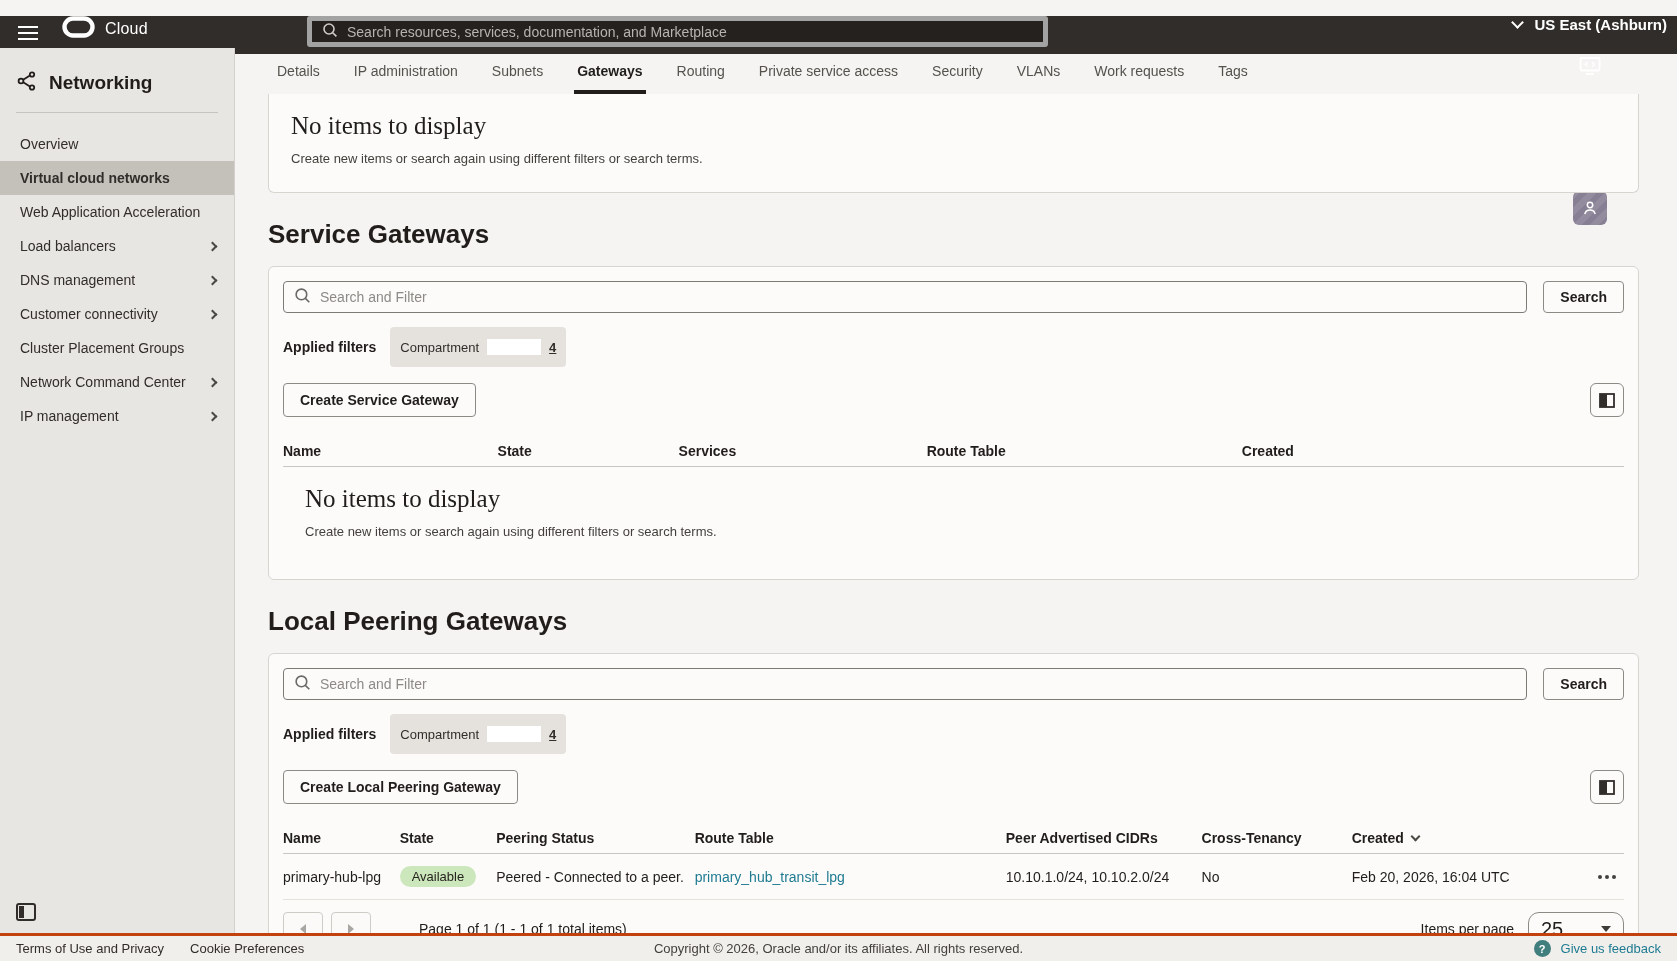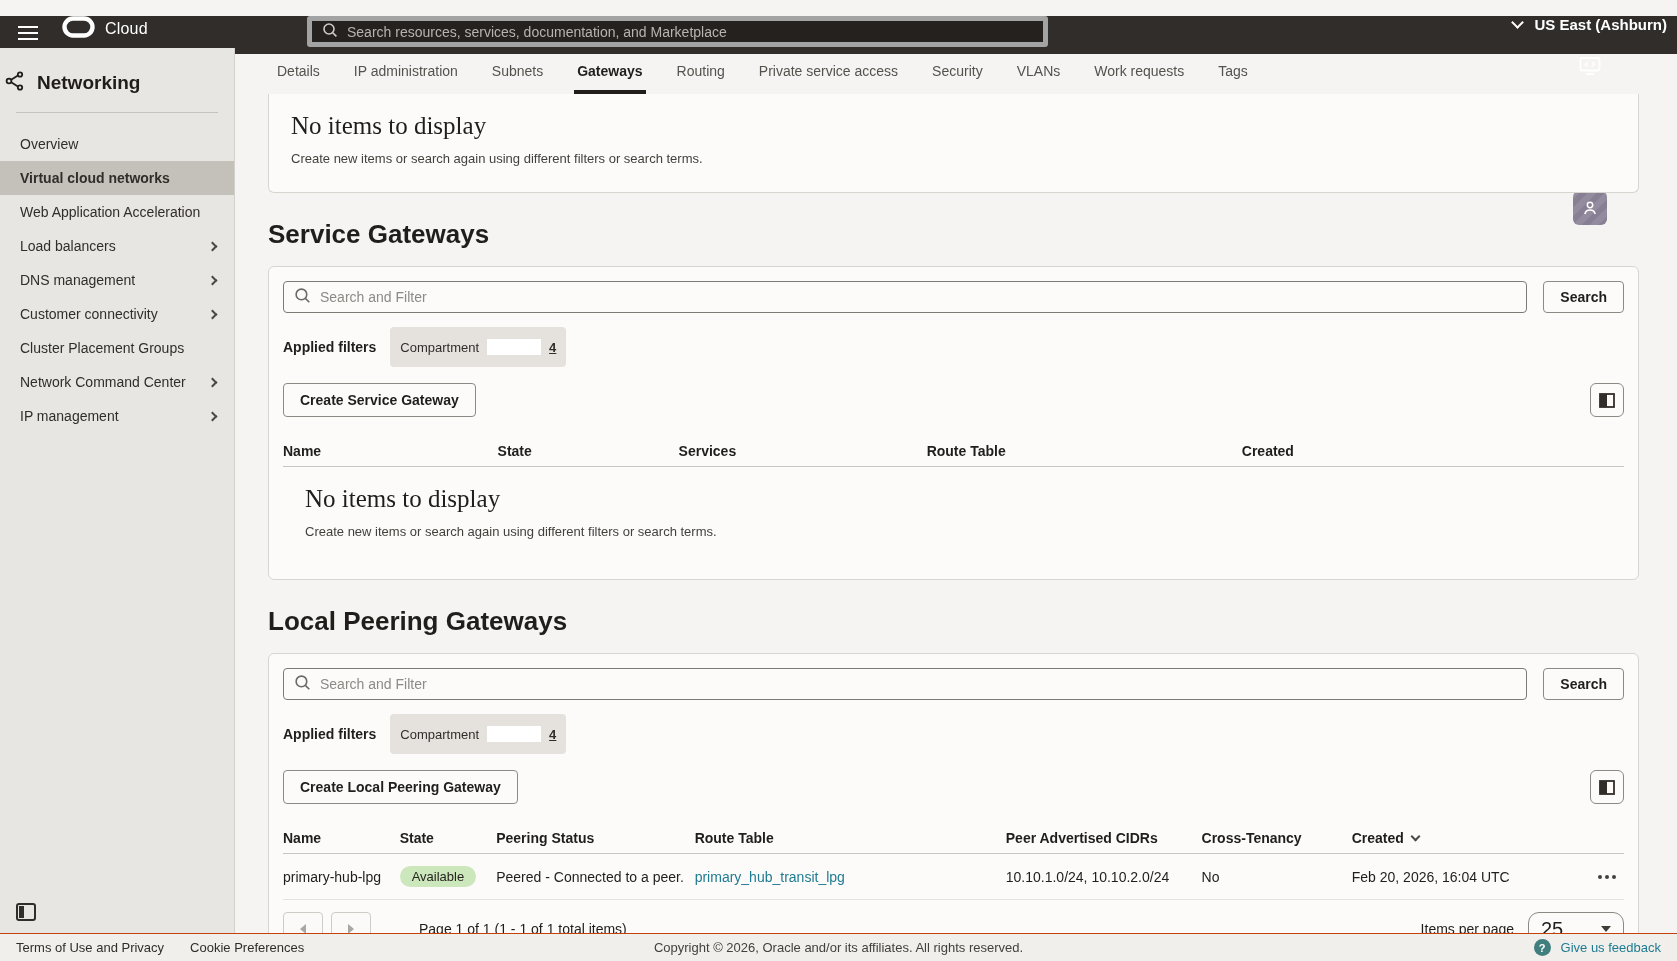--- a/index.html
+++ b/index.html
@@ -25,21 +25,21 @@
   .hdr-icon { width:26px; height:26px; display:flex; align-items:center; justify-content:center; cursor:pointer; position:relative; }
   .help-circle { width:21px; height:21px; border:2px solid #fff; border-radius:50%; display:flex; align-items:center; justify-content:center;
                  font-size:13px; font-weight:bold; color:#fff; }
   .notif-dot { position:absolute; top:0; right:1px; width:9px; height:9px; border-radius:50%; background:#9add70; }
   .avatar { width:34px; height:34px; border-radius:6px; background:#877f93;
             background-image:repeating-linear-gradient(135deg, rgba(255,255,255,.10) 0 6px, rgba(255,255,255,0) 6px 12px);
             display:flex; align-items:center; justify-content:center; cursor:pointer; }
 
   
   .sidebar { position:absolute; top:48px; left:0; bottom:28px; width:235px; background:#e8e6e3; border-right:1px solid #d4d1cd; }
-  .sb-head { display:flex; align-items:center; gap:11px; padding:22px 16px 16px 4px; }
+  .sb-head { display:flex; align-items:center; gap:11px; padding:22px 16px 16px 16px; }
   .sb-title { font-size:19px; font-weight:bold; color:#201d1b; }
   .sb-divider { height:1px; background:#c7c4bf; margin:0 16px; }
   .sb-items { margin-top:14px; }
   .sb-item { display:flex; align-items:center; justify-content:space-between; padding:9px 18px 9px 20px;
              font-size:14px; color:#312d2a; cursor:pointer; }
   .sb-item.selected { background:#c4c0ba; font-weight:bold; }
   .chev-right { width:7px; height:7px; border-top:2px solid #4c4945; border-right:2px solid #4c4945; transform:rotate(45deg); }
   .sb-collapse { position:absolute; left:16px; bottom:12px; width:20px; height:18px; border:2px solid #312d2a; border-radius:3px; cursor:pointer; }
   .sb-collapse::before { content:""; position:absolute; left:1px; top:1px; bottom:1px; width:5px; background:#312d2a; }
 
@@ -99,21 +99,21 @@
   .tri-left  { width:0; height:0; border-top:5px solid transparent; border-bottom:5px solid transparent; border-right:6px solid #aaa6a1; }
   .tri-right { width:0; height:0; border-top:5px solid transparent; border-bottom:5px solid transparent; border-left:6px solid #aaa6a1; }
   .pag-text { margin-left:40px; font-size:14px; color:#201d1b; }
   .pag-right { margin-left:auto; display:flex; align-items:center; gap:14px; }
   .ipp-label { font-size:14px; color:#201d1b; }
   .ipp-select { width:96px; height:34px; border:1px solid #8d8a86; border-radius:11px; background:#fcfbfa;
                 display:flex; align-items:center; justify-content:space-between; padding:0 12px; font-size:20px; color:#201d1b; cursor:pointer; }
   .caret-down { width:0; height:0; border-left:5px solid transparent; border-right:5px solid transparent; border-top:6px solid #403d39; }
 
   
-  .footer { position:absolute; left:0; right:0; bottom:0; height:28px; background:#f0efec; border-top:1px solid #c2410c;
+  .footer { position:absolute; left:0; right:0; bottom:0; height:28px; background:#f0efec; border-top:3px solid #c2410c;
             display:flex; align-items:center; padding:4px 16px; font-size:13px; color:#312d2a; }
   .footer .f-left { display:flex; gap:26px; }
   .footer .f-link { cursor:pointer; }
   .footer .f-center { position:absolute; left:50%; transform:translateX(-50%); color:#44413d; }
   .footer .f-right { margin-left:auto; display:flex; align-items:center; gap:10px; }
   .fb-circle { width:17px; height:17px; border-radius:50%; background:#417f7e; color:#fff; font-size:11px; font-weight:bold;
                display:flex; align-items:center; justify-content:center; }
   .fb-link { color:#1e7b91; cursor:pointer; }
 </style>
 </head>

